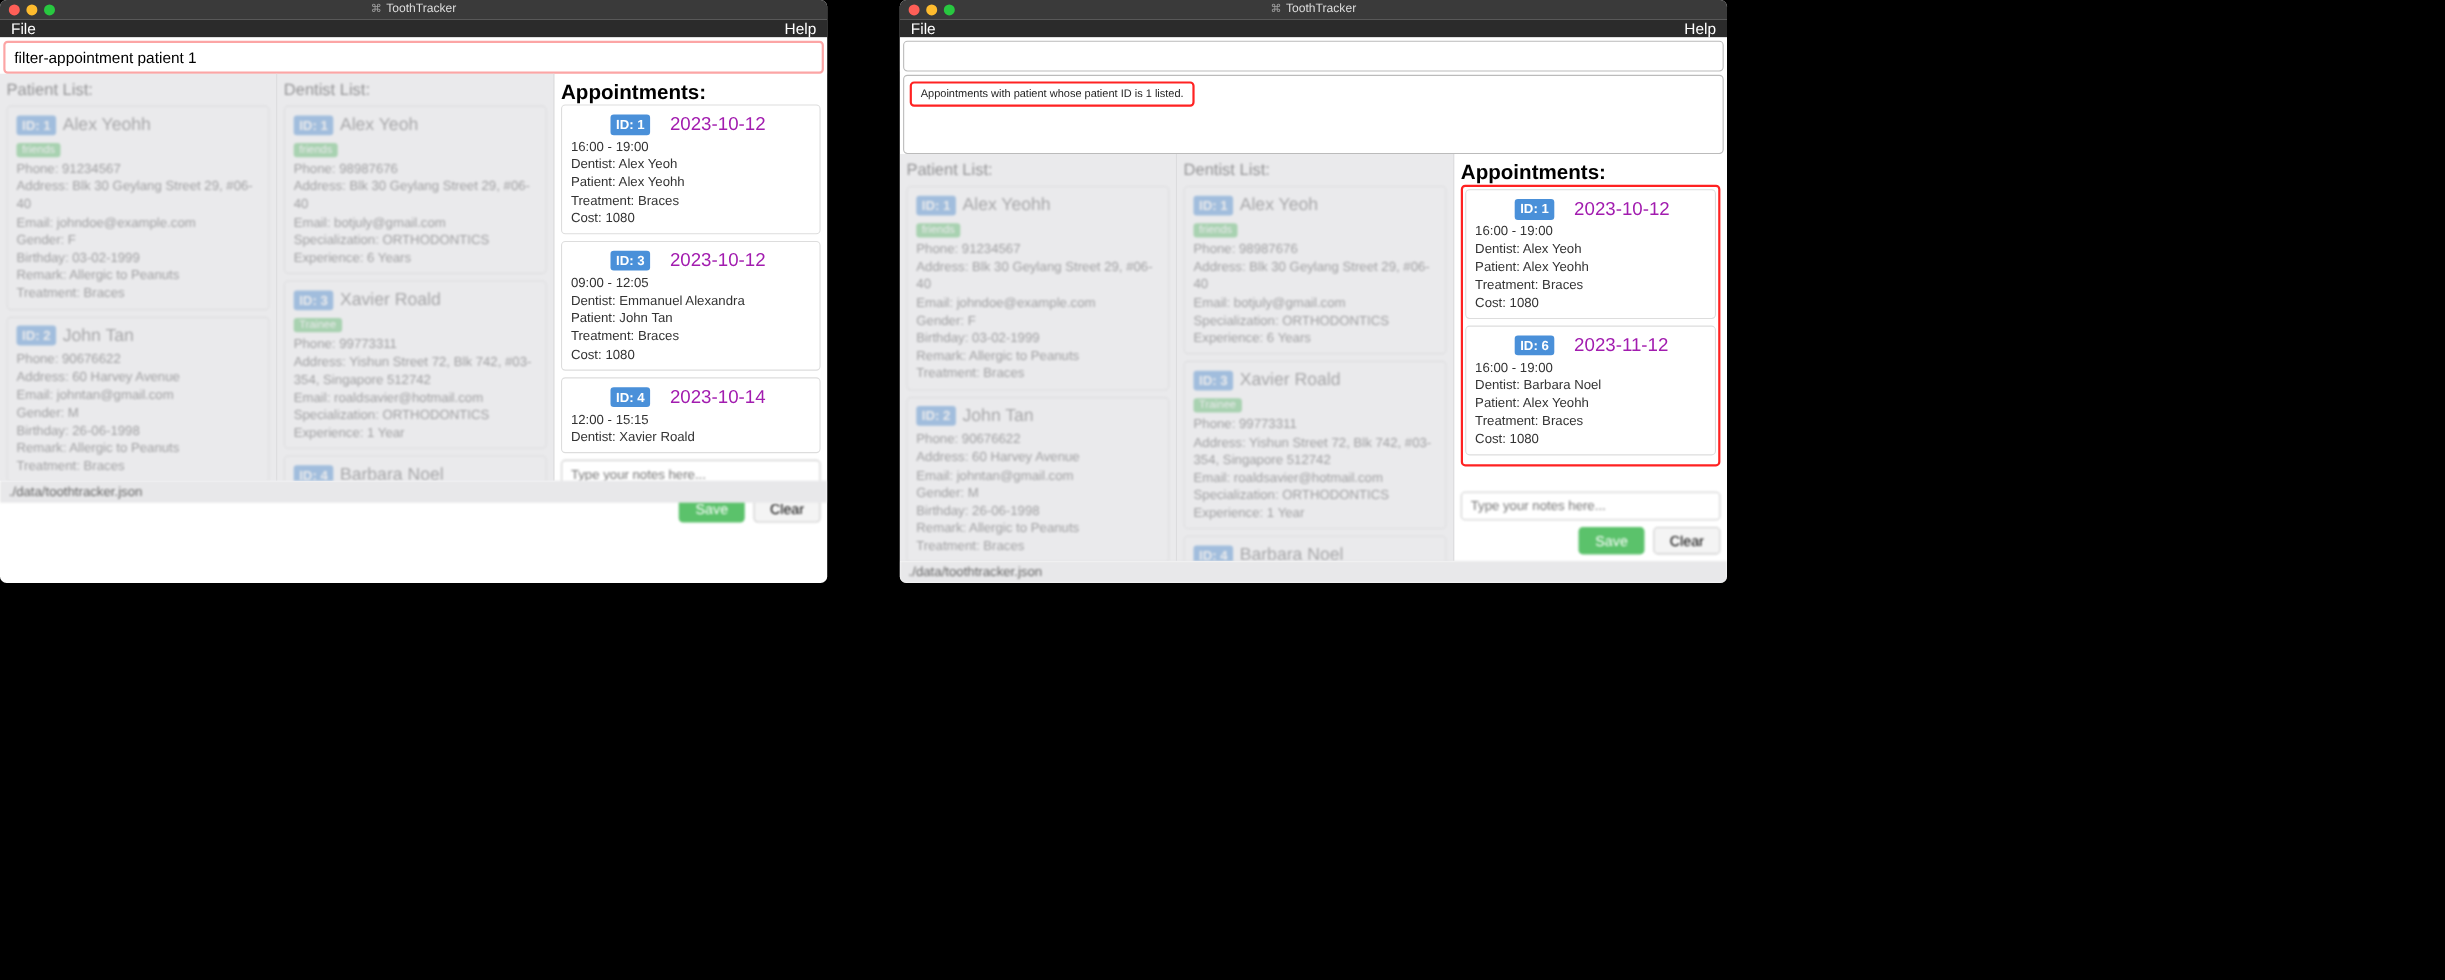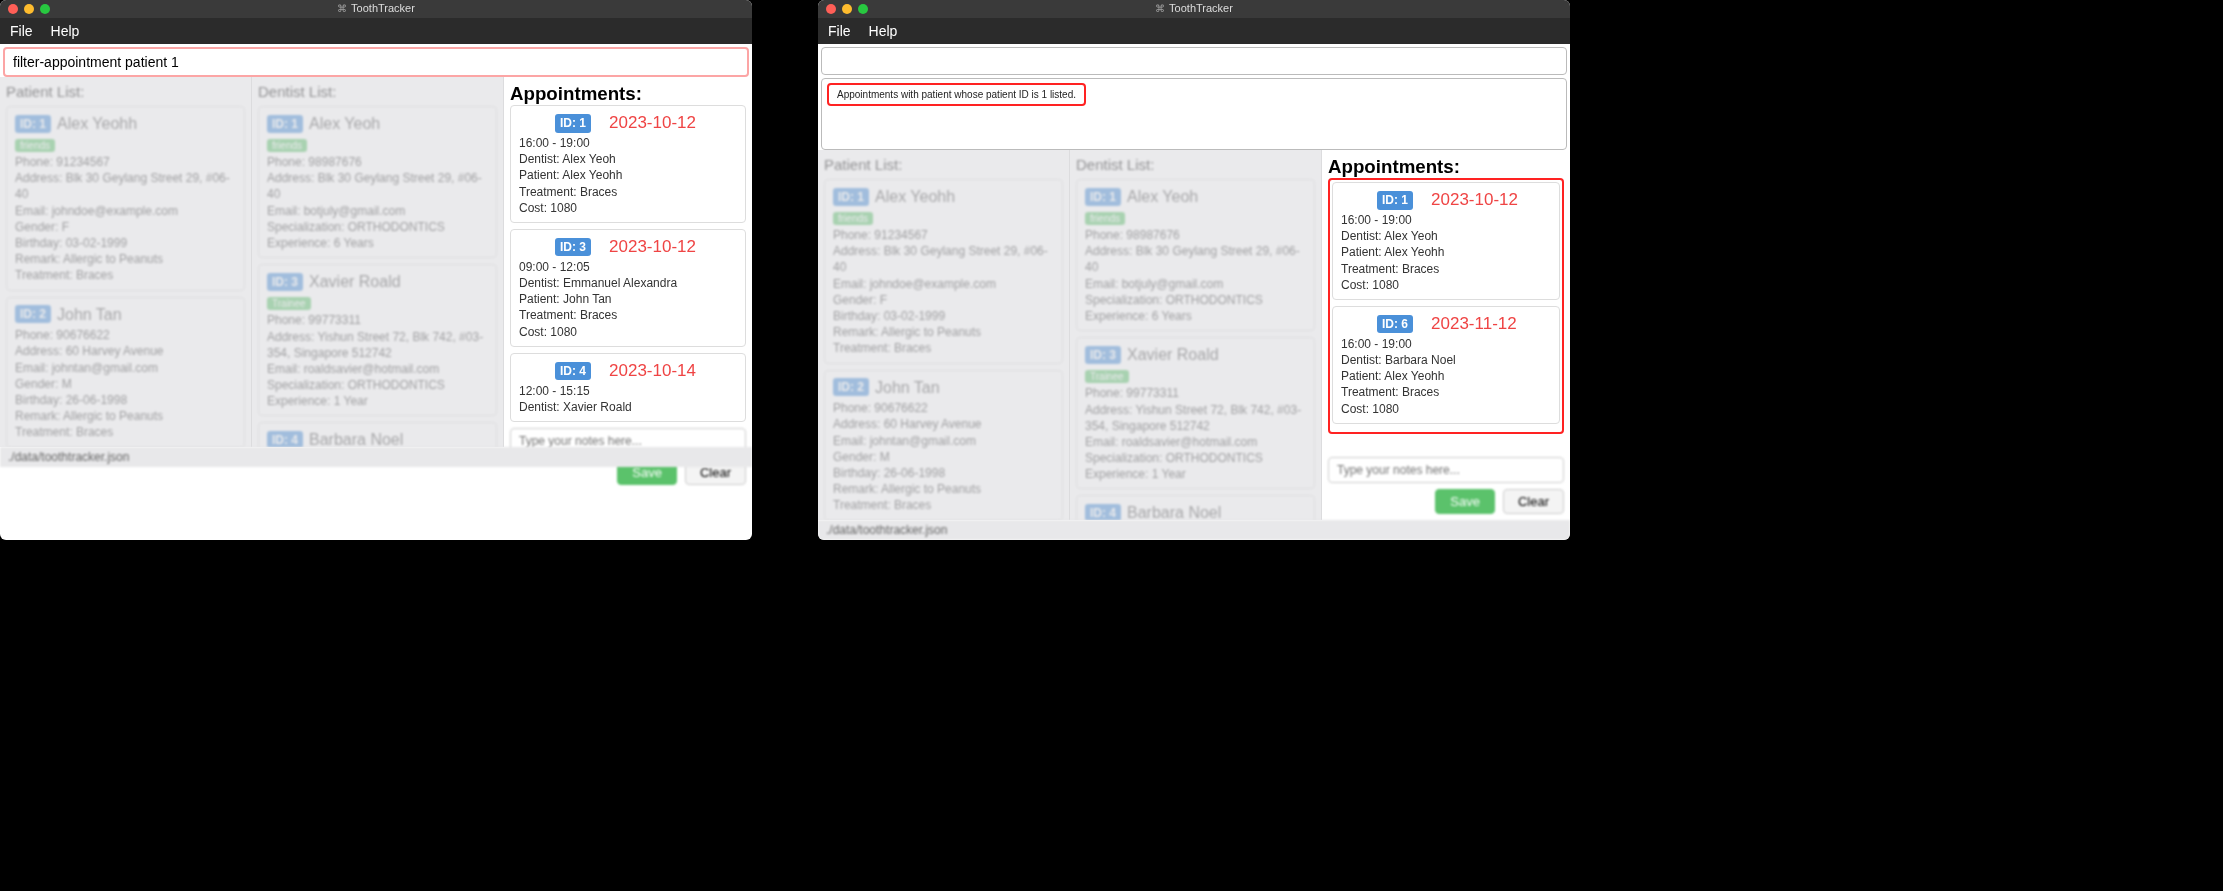--- a/index.html
+++ b/index.html
@@ -7,42 +7,42 @@
   .stage { display: flex; gap: 66px; padding: 0; }
   .window { width: 752px; background: #fff; border-radius: 6px; overflow: hidden; box-shadow: 0 4px 24px rgba(0,0,0,.4); }
   .titlebar { height: 18px; background: #3a3a3a; display: flex; align-items: flex-end; padding: 4px 8px; position: relative; }
   .traffic { display: flex; gap: 6px; }
   .traffic .dot { width: 10px; height: 10px; border-radius: 50%; }
   .dot-close { background: #ff5f57; }
   .dot-min  { background: #febc2e; }
   .dot-max  { background: #28c840; }
   .title { position: absolute; left: 0; right: 0; text-align: center; font-size: 11px; color: #ddd; font-weight: 500; pointer-events: none; }
   .title::before { content: "⌘"; color:#ccc; font-size:10px; margin-right:4px; opacity:.7;}
-  .menubar { background: #2b2b2b; height: 26px; display: flex; align-items: center; padding: 0 10px; gap: 18px; }
+  .menubar { background: #2b2b2b; height: 16px; display: flex; align-items: center; padding: 0 10px; gap: 18px; justify-content: space-between; }
   .menubar span { color: #fff; font-size: 14px; cursor: pointer; }
   .cmd-wrap { padding: 3px 3px 0 3px; background:#fff;}
   .cmdline { width: 100%; font-size: 14px; padding: 5px 8px; border: 1px solid #bbb; border-radius: 4px; outline: none; }
   .cmdline.hl { border: 2px solid #fca5a5; }
   .result-wrap { padding: 3px 3px 0 3px; }
   .resultbox { width: 100%; height: 72px; border: 1px solid #bbb; border-radius: 4px; padding: 6px 8px; font-size: 14px; color: #555; background: #fff; }
   .result-tag { display:inline-block; border:2px solid #f22; border-radius:4px; padding:4px 8px; font-size:10px; color:#222; margin:-3px -3px; }
   .body { display: flex; height: 370px; position: relative; }
   .dimmer { position:absolute; inset:0; background:rgba(220,220,224,.60); pointer-events:none; }
   .col { flex: 0 0 252px; border-right: 1px solid #ddd; padding: 6px 6px; overflow: hidden; position:relative; }
   .col-appt { flex: 1 1 auto; padding: 6px 6px; display:flex; flex-direction:column; position:relative;}
   .col h3 { font-size: 15px; font-weight: 500; color: #222; margin-bottom: 6px; }
   .card { background:#fff; border:1px solid #ddd; border-radius:4px; padding:6px 8px; margin-bottom:6px; font-size:12px; color:#444; line-height:1.35; filter: blur(1px); }
   .card .row1 { display:flex; align-items:center; gap:6px; margin-bottom:2px;}
   .idchip { background:#4a90d9; color:#fff; font-size:12px; font-weight:600; border-radius:3px; padding:1px 5px; }
   .name { font-size:16px; color:#555; font-weight:500;}
   .tagchip { display:inline-block; background:#5bc26b; color:#fff; font-size:10px; padding:0 5px; border-radius:3px; margin-bottom:2px;}
   .appt-card { background:#fff; border:1px solid #ddd; border-radius:4px; padding:6px 8px; margin-bottom:6px; font-size:12px; color:#333; line-height:1.35; position:relative; z-index:2;}
   .appt-card .row1 { display:flex; align-items:center; gap:18px;padding-left:36px; }
   .appt-card .idchip { background:#4a90d9; }
-  .appt-card .date { font-size:17px; font-weight:500; color:#ef4444;}
+  .appt-card .date { font-size:17px; font-weight:500; color:#a21caf;}
   .notes { margin-top:auto; display:flex; flex-direction:column; gap:6px; position:relative; z-index:0;}
   .notes input { width:100%; border:1px solid #ccc; border-radius:4px; padding:5px 8px; font-size:12px; filter: blur(1px);}
   .btnrow { display:flex; gap:8px; justify-content:flex-end; filter: blur(1px);}
   .btn { font-size:13px; padding:4px 14px; border-radius:4px; border:1px solid #ccc; background:#f4f4f4; cursor:pointer;}
   .btn-save { background:#5bc26b; color:#fff; border-color:#5bc26b;}
   .statusbar { font-size:12px; color:#666; padding:3px 8px; filter: blur(1px); background:#e8e8ea;}
   .blurcol h3, .blurcol .card { filter: blur(1px); }
 </style>
 </head>
 <body>

